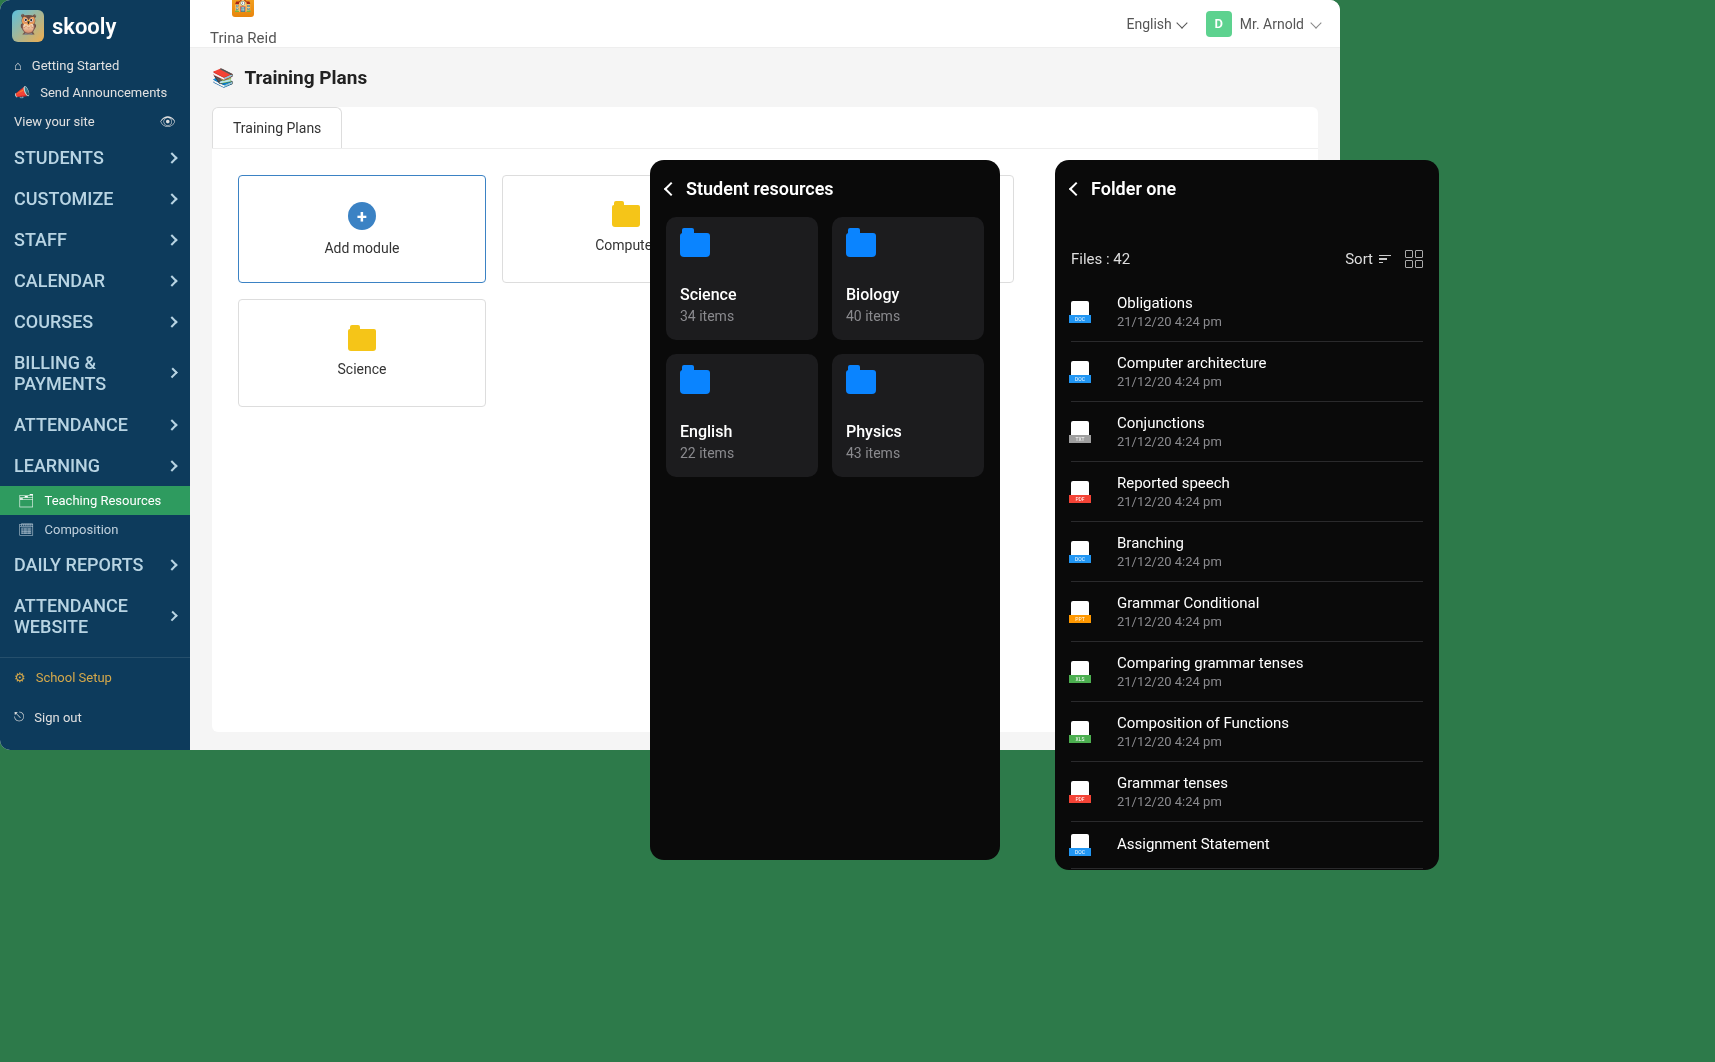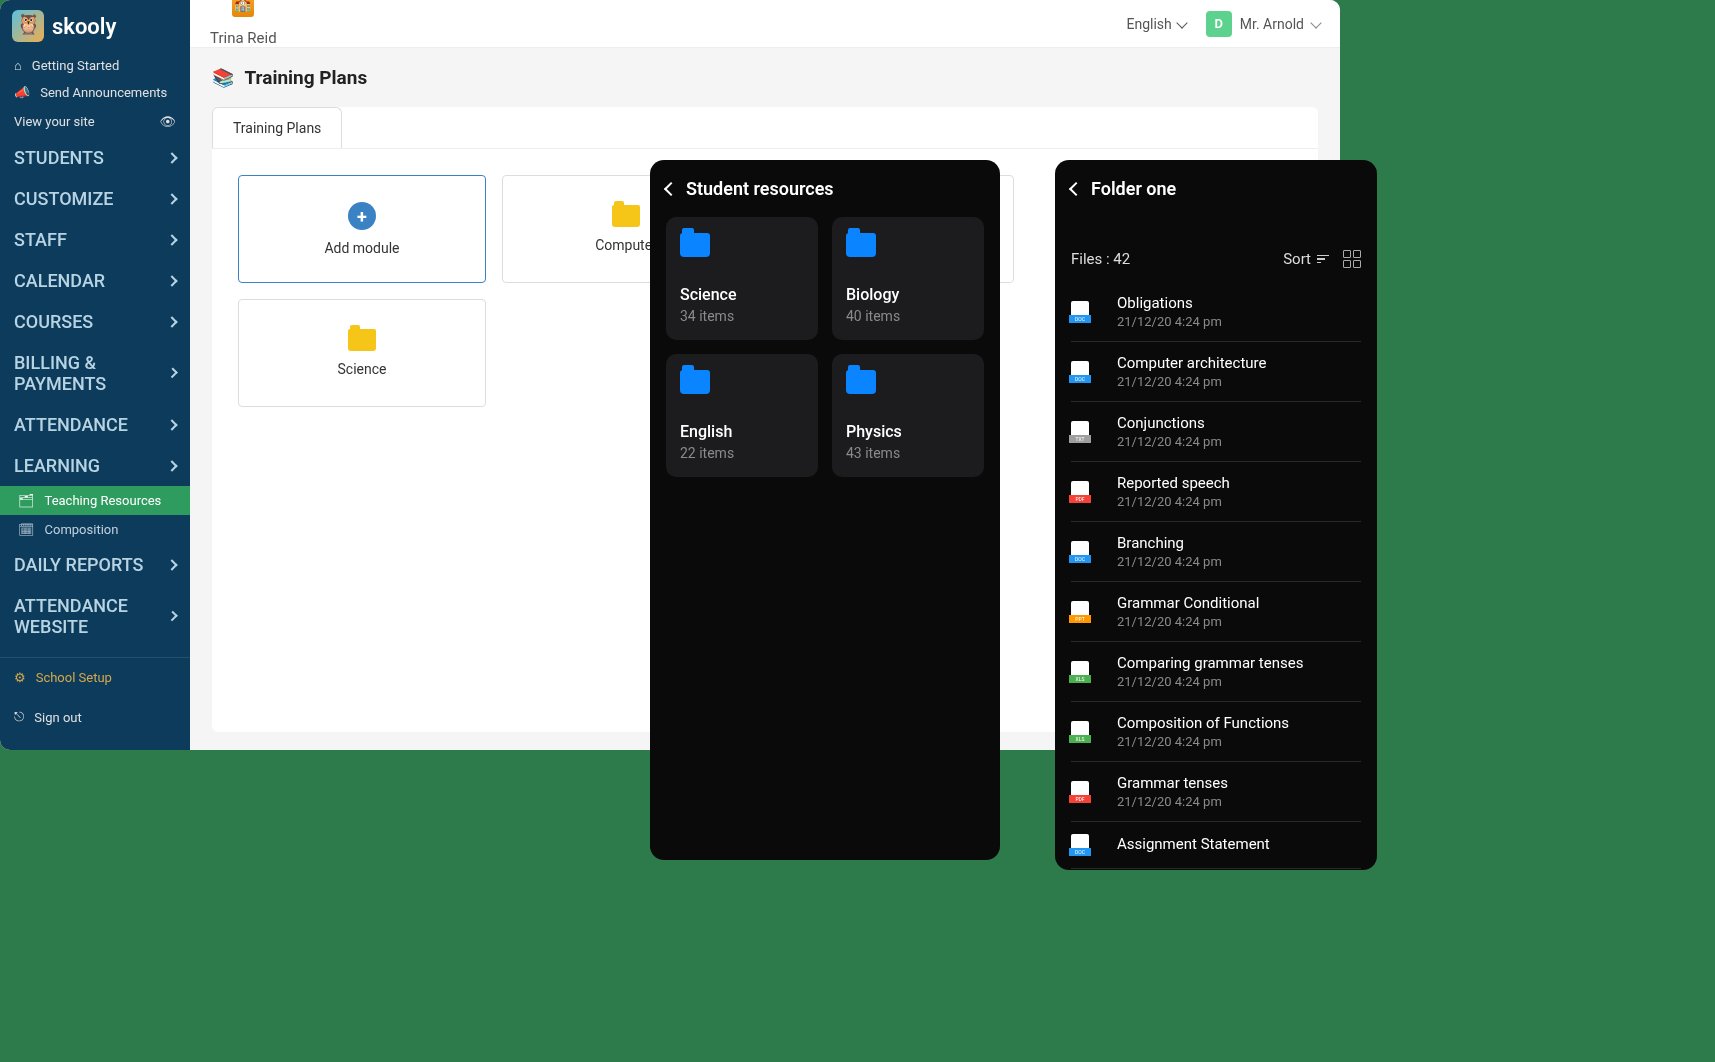--- a/index.html
+++ b/index.html
@@ -51,21 +51,21 @@
     .add-circle { width: 28px; height: 28px; background: #3b82c4; border-radius: 50%; display: flex; align-items: center; justify-content: center; color: #fff; font-size: 18px; font-weight: bold; }
     .folder-icon-y { width: 28px; height: 22px; background: #f5c518; border-radius: 2px 2px 3px 3px; position: relative; }
     .folder-icon-y::before { content: ''; position: absolute; top: -4px; left: 2px; width: 10px; height: 5px; background: #f5c518; border-radius: 2px 2px 0 0; }
     .module-label { font-size: 14px; color: #333; }
     .card-actions { position: absolute; top: 8px; right: 8px; display: flex; gap: 6px; }
     .card-action-btn { width: 16px; height: 16px; color: #999; cursor: pointer; font-size: 13px; }
     
     
     .dark-panel { position: absolute; background: #0a0a0a; color: #fff; border-radius: 14px; overflow: hidden; }
     .panel-1 { left: 650px; top: 160px; width: 350px; height: 700px; }
-    .panel-2 { left: 1055px; top: 160px; width: 322px; height: 710px; }
+    .panel-2 { left: 1055px; top: 160px; width: 384px; height: 710px; }
     .panel-header { display: flex; align-items: center; gap: 10px; padding: 18px 16px; }
     .back-chev { width: 10px; height: 10px; border-left: 2.5px solid #fff; border-bottom: 2.5px solid #fff; transform: rotate(45deg); cursor: pointer; }
     .panel-title { font-size: 18px; font-weight: 600; }
     
     .folder-grid { padding: 0 16px; display: grid; grid-template-columns: 1fr 1fr; gap: 14px; }
     .folder-tile { background: #1c1c1e; border-radius: 10px; padding: 16px 14px; cursor: pointer; }
     .folder-icon-b { width: 30px; height: 24px; background: #0a84ff; border-radius: 3px 3px 4px 4px; position: relative; margin-bottom: 28px; }
     .folder-icon-b::before { content: ''; position: absolute; top: -5px; left: 2px; width: 12px; height: 6px; background: #0a84ff; border-radius: 2px 2px 0 0; }
     .folder-name { font-size: 16px; font-weight: 500; margin-bottom: 4px; }
     .folder-count { font-size: 14px; color: #8a8a8e; }

